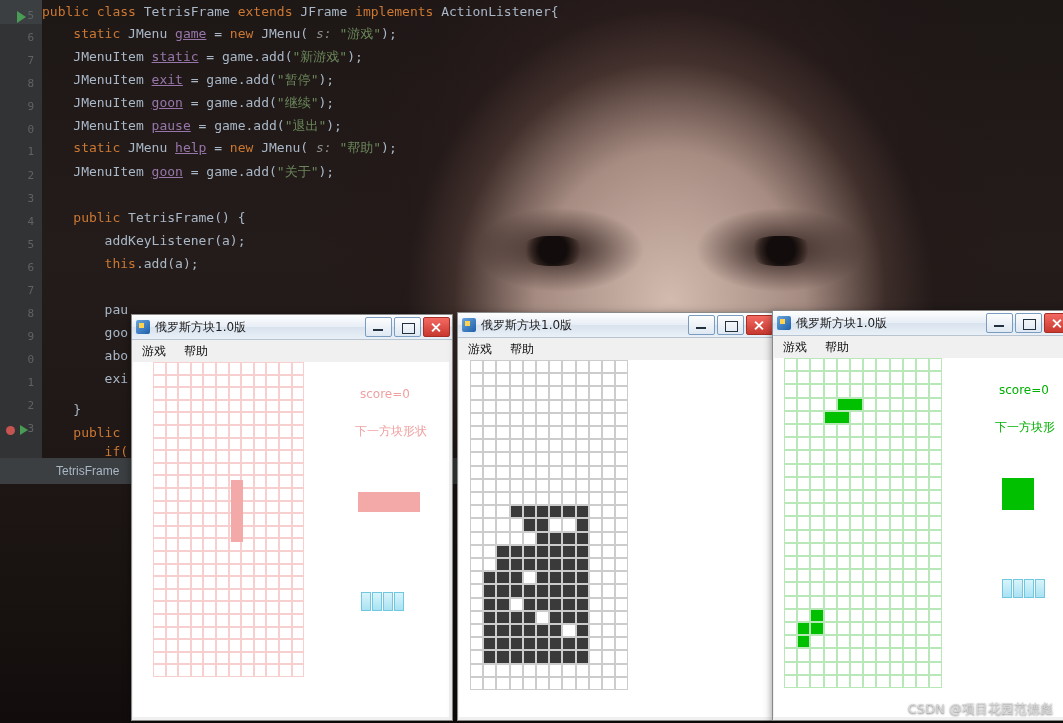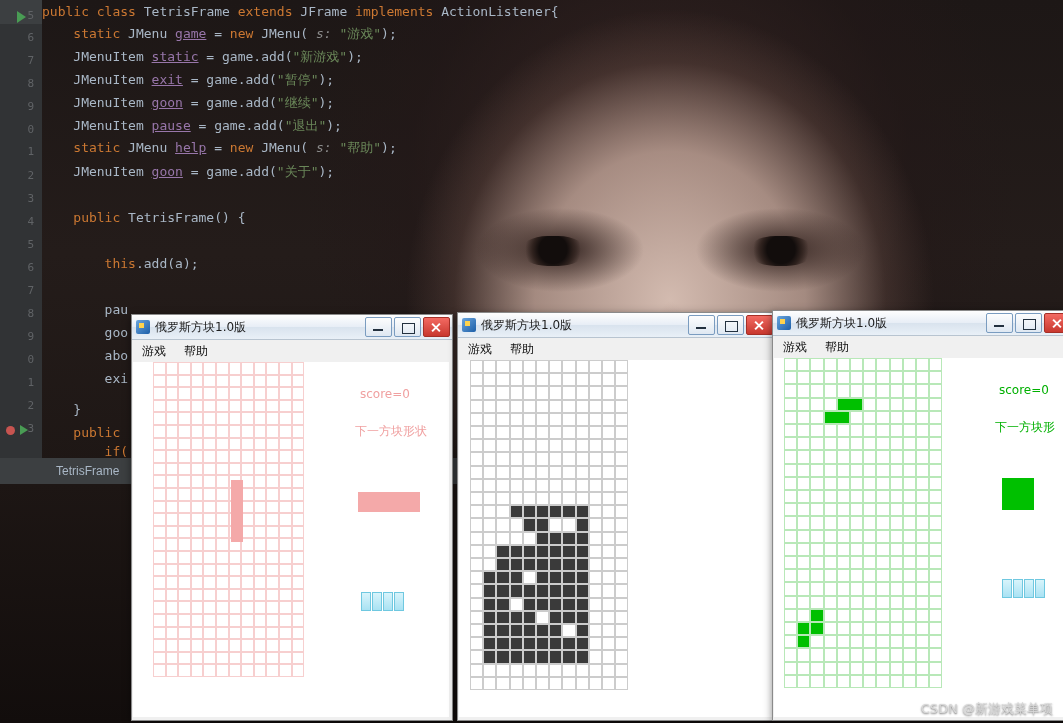--- a/index.html
+++ b/index.html
@@ -120,20 +120,21 @@
   <div id="codeWrap">
       <div class="code" style="top: 26px;"><span class="kw">    static </span><span class="cls">JMenu </span><span class="fld">game</span><span> = </span><span class="kw">new </span><span class="cls">JMenu( </span><span class="hintp">s: </span><span class="str">"游戏"</span><span>);</span></div>
       <div class="code" style="top: 4px;"><span class="kw">public </span><span class="kw">class </span><span class="cls hl-box">TetrisFrame</span><span> </span><span class="kw">extends </span><span class="cls">JFrame </span><span class="kw">implements </span><span class="cls">ActionListener</span><span>{</span></div>
       <div class="code" style="top: 49px;"><span class="cls">    JMenuItem </span><span class="fld">static</span><span> = game.add(</span><span class="str">"新游戏"</span><span>);</span></div>
       <div class="code" style="top: 72px;"><span class="cls">    JMenuItem </span><span class="fld">exit</span><span> = game.add(</span><span class="str">"暂停"</span><span>);</span></div>
       <div class="code" style="top: 95px;"><span class="cls">    JMenuItem </span><span class="fld">goon</span><span> = game.add(</span><span class="str">"继续"</span><span>);</span></div>
       <div class="code" style="top: 118px;"><span class="cls">    JMenuItem </span><span class="fld">pause</span><span> = game.add(</span><span class="str">"退出"</span><span>);</span></div>
       <div class="code" style="top: 140px;"><span class="kw">    static </span><span class="cls">JMenu </span><span class="fld">help</span><span> = </span><span class="kw">new </span><span class="cls">JMenu( </span><span class="hintp">s: </span><span class="str">"帮助"</span><span>);</span></div>
       <div class="code" style="top: 164px;"><span class="cls">    JMenuItem </span><span class="fld">goon</span><span> = game.add(</span><span class="str">"关于"</span><span>);</span></div>
       <div class="code" style="top: 210px;"><span class="kw">    public </span><span class="cls">TetrisFrame</span><span>() {</span></div>
+      <div class="code" style="top: 233px;"><span>        addKeyListener(a);</span></div>
       <div class="code" style="top: 256px;"><span class="kw">        this</span><span>.add(a);</span></div>
       <div class="code" style="top: 302px;"><span>        pau</span></div>
       <div class="code" style="top: 325px;"><span>        goo</span></div>
       <div class="code" style="top: 348px;"><span>        abo</span></div>
       <div class="code" style="top: 371px;"><span>        exi</span></div>
       <div class="code" style="top: 402px;"><span>    }</span></div>
       <div class="code" style="top: 425px;"><span class="kw">    public </span></div>
       <div class="code" style="top: 444px;"><span class="kw">        if(</span></div>
     </div>
 
@@ -1230,13 +1231,13 @@
         <div style="position: absolute; left: 228px; top: 221px; width: 41px; height: 20px;">
           <div style="position: absolute; left: 0px; top: 0px; width: 10px; height: 19px; background: linear-gradient(rgb(216, 244, 251), rgb(169, 226, 243)); border: 1px solid rgb(111, 200, 224); box-sizing: border-box;"></div>
           <div style="position: absolute; left: 11px; top: 0px; width: 10px; height: 19px; background: linear-gradient(rgb(216, 244, 251), rgb(169, 226, 243)); border: 1px solid rgb(111, 200, 224); box-sizing: border-box;"></div>
           <div style="position: absolute; left: 22px; top: 0px; width: 10px; height: 19px; background: linear-gradient(rgb(216, 244, 251), rgb(169, 226, 243)); border: 1px solid rgb(111, 200, 224); box-sizing: border-box;"></div>
           <div style="position: absolute; left: 33px; top: 0px; width: 10px; height: 19px; background: linear-gradient(rgb(216, 244, 251), rgb(169, 226, 243)); border: 1px solid rgb(111, 200, 224); box-sizing: border-box;"></div>
         </div>
       </div>
     </div>
   </div>
 
-<div id="watermark">CSDN @新游戏菜单项</div>
+<div id="watermark">CSDN @项目花园范德彪</div>
 
 </body></html>

